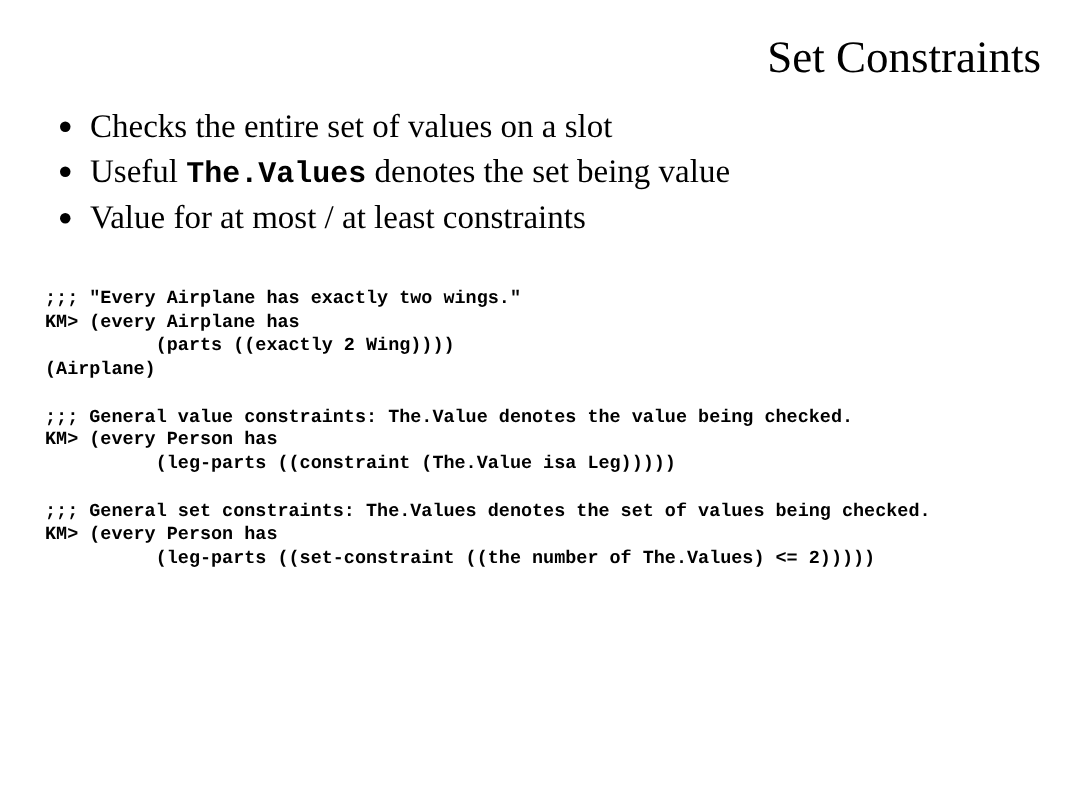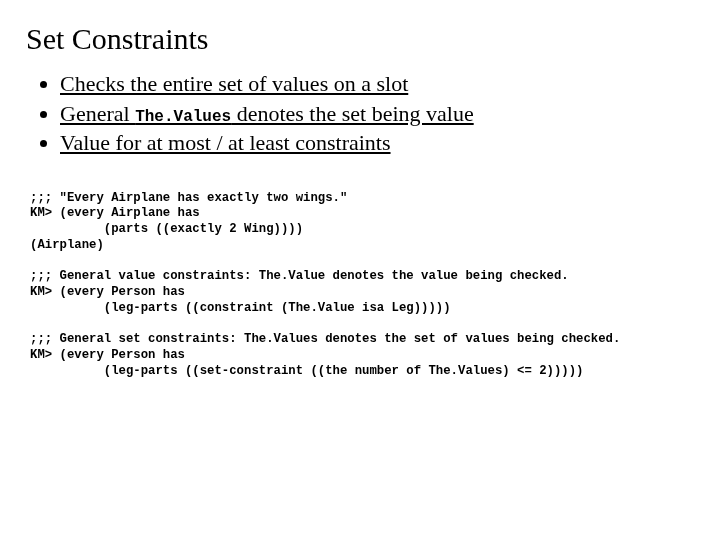--- a/index.html
+++ b/index.html
@@ -12,39 +12,38 @@
     color: #000000;
   }
   .slide {
     box-sizing: border-box;
     width: 720px;
     height: 540px;
     padding: 18px 26px 10px 26px;
   }
   .title {
     font-size: 30px;
-    text-align: left;
+    text-align: right;
     margin: 4px 0 14px 0;
     font-weight: 400;
   }
   ul.bullets {
     list-style: disc;
     margin: 0 0 0 34px;
     padding: 0;
-    text-decoration: underline;
   }
   ul.bullets li {
     font-size: 22px;
     line-height: 1.25;
     margin: 2px 0;
   }
   .kw {
     font-family: "Courier New", Courier, monospace;
     font-weight: bold;
-    font-size: 16px;
+    font-size: 20px;
   }
   pre.code {
     font-family: "Courier New", Courier, monospace;
     font-weight: bold;
     font-size: 12.3px;
     line-height: 1.28;
     white-space: pre;
     margin: 34px 0 0 4px;
   }
 </style>
@@ -52,21 +51,21 @@
 <body>
 
 <div class="slide">
   <div class="title">Set Constraints</div>
 
   <ul class="bullets">
     <li>
       <span>Checks the entire set of values on a slot</span>
     </li>
     <li>
-      <span>General </span><span class="kw">The.Values</span><span> denotes the set being value</span>
+      <span>Useful </span><span class="kw">The.Values</span><span> denotes the set being value</span>
     </li>
     <li>
       <span>Value for at most / at least constraints</span>
     </li>
   </ul>
 
   <pre class="code">;;; "Every Airplane has exactly two wings."
 KM&gt; (every Airplane has
           (parts ((exactly 2 Wing))))
 (Airplane)

